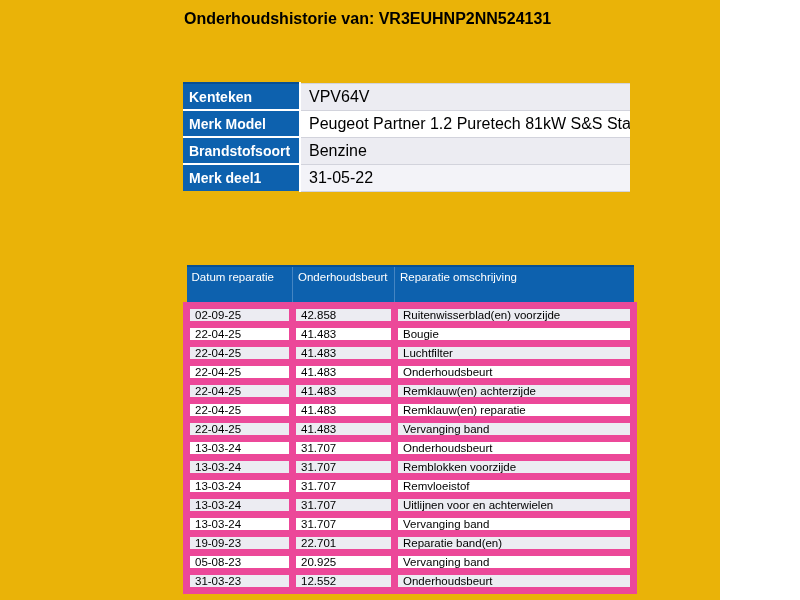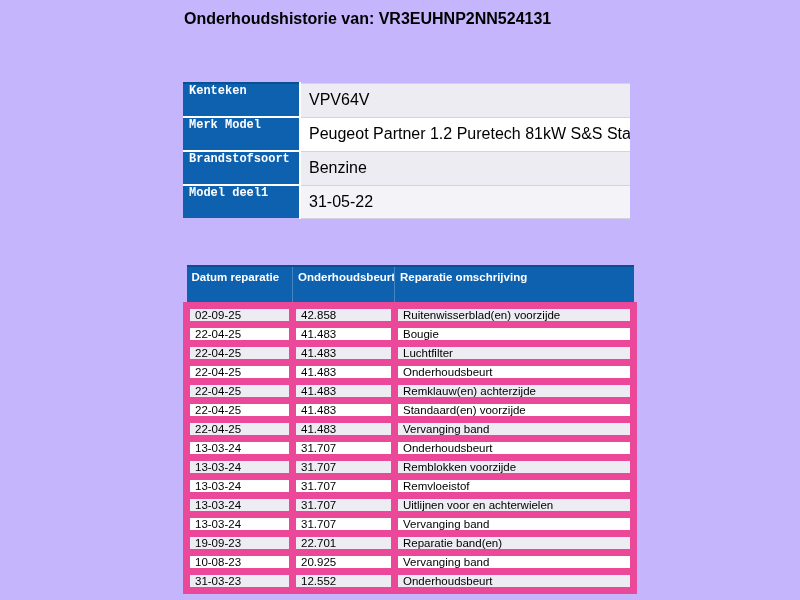--- a/index.html
+++ b/index.html
@@ -2,23 +2,23 @@
 <html><head>
 <meta charset="utf-8">
 <style>
   html, body {
     margin: 0;
     padding: 0;
     background: #ffffff;
   }
   .page {
     position: relative;
-    width: 800px;
+    width: 720px;
     height: 600px;
-    background: #c4b5fd;
+    background: #eab308;
     overflow: hidden;
     font-family: "Liberation Sans", sans-serif;
     color: #000000;
   }
   .title {
     position: absolute;
     left: 184px;
     top: 10px;
     font-size: 16px;
     font-weight: 700;
@@ -34,28 +34,27 @@
     width: 447px;
     border-collapse: collapse;
     table-layout: fixed;
   }
   .info-col-label { width: 117px; }
   .info-col-value { width: 330px; }
   .info-table tr { height: 27px; }
   .info-table th {
     background: #0d61ae;
     color: #ffffff;
-    font-size: 12px;
+    font-size: 14px;
     font-weight: 700;
     text-align: left;
     vertical-align: middle;
-    padding: 0 0 18px 6px;
+    padding: 0 0 0 6px;
     border-bottom: 2px solid #ffffff;
     border-right: 2px solid #ffffff;
-    font-family: Liberation Mono, monospace;
   }
   .info-table tr:first-child th { border-top: 2px solid #094f92; }
   .info-table tr:last-child th { border-bottom: none; }
   .info-table td {
     font-size: 16px;
     color: #000000;
     vertical-align: middle;
     padding: 0 0 0 8px;
     white-space: nowrap;
     overflow: hidden;
@@ -76,21 +75,21 @@
     border-collapse: collapse;
     table-layout: fixed;
   }
   .svc-col-1 { width: 106px; }
   .svc-col-2 { width: 102px; }
   .svc-col-3 { width: 239px; }
   .service-table th {
     background: #0d61ae;
     color: #ffffff;
     font-size: 11.5px;
-    font-weight: 700;
+    font-weight: 400;
     text-align: left;
     vertical-align: top;
     height: 31px;
     padding: 4px 16px 0 5px;
     border-top: 2px solid #094f92;
     border-right: 1px solid #4585c2;
     white-space: nowrap;
     overflow: hidden;
   }
   .service-table th:last-child { border-right: none; }
@@ -126,21 +125,21 @@
         </tr>
         <tr>
           <th>Merk Model</th>
           <td>Peugeot Partner 1.2 Puretech 81kW S&amp;S Standaard Premium 6</td>
         </tr>
         <tr>
           <th>Brandstofsoort</th>
           <td>Benzine</td>
         </tr>
         <tr>
-          <th>Model deel1</th>
+          <th>Merk deel1</th>
           <td>31-05-22</td>
         </tr>
       </tbody>
   </table>
 
   <table class="service-table">
     <colgroup>
       <col class="svc-col-1">
       <col class="svc-col-2">
       <col class="svc-col-3">
@@ -174,21 +173,21 @@
           <td>Onderhoudsbeurt</td>
         </tr>
         <tr>
           <td>22-04-25</td>
           <td>41.483</td>
           <td>Remklauw(en) achterzijde</td>
         </tr>
         <tr>
           <td>22-04-25</td>
           <td>41.483</td>
-          <td>Standaard(en) voorzijde</td>
+          <td>Remklauw(en) reparatie</td>
         </tr>
         <tr>
           <td>22-04-25</td>
           <td>41.483</td>
           <td>Vervanging band</td>
         </tr>
         <tr>
           <td>13-03-24</td>
           <td>31.707</td>
           <td>Onderhoudsbeurt</td>
@@ -212,21 +211,21 @@
           <td>13-03-24</td>
           <td>31.707</td>
           <td>Vervanging band</td>
         </tr>
         <tr>
           <td>19-09-23</td>
           <td>22.701</td>
           <td>Reparatie band(en)</td>
         </tr>
         <tr>
-          <td>10-08-23</td>
+          <td>05-08-23</td>
           <td>20.925</td>
           <td>Vervanging band</td>
         </tr>
         <tr>
           <td>31-03-23</td>
           <td>12.552</td>
           <td>Onderhoudsbeurt</td>
         </tr>
       </tbody>
   </table>

